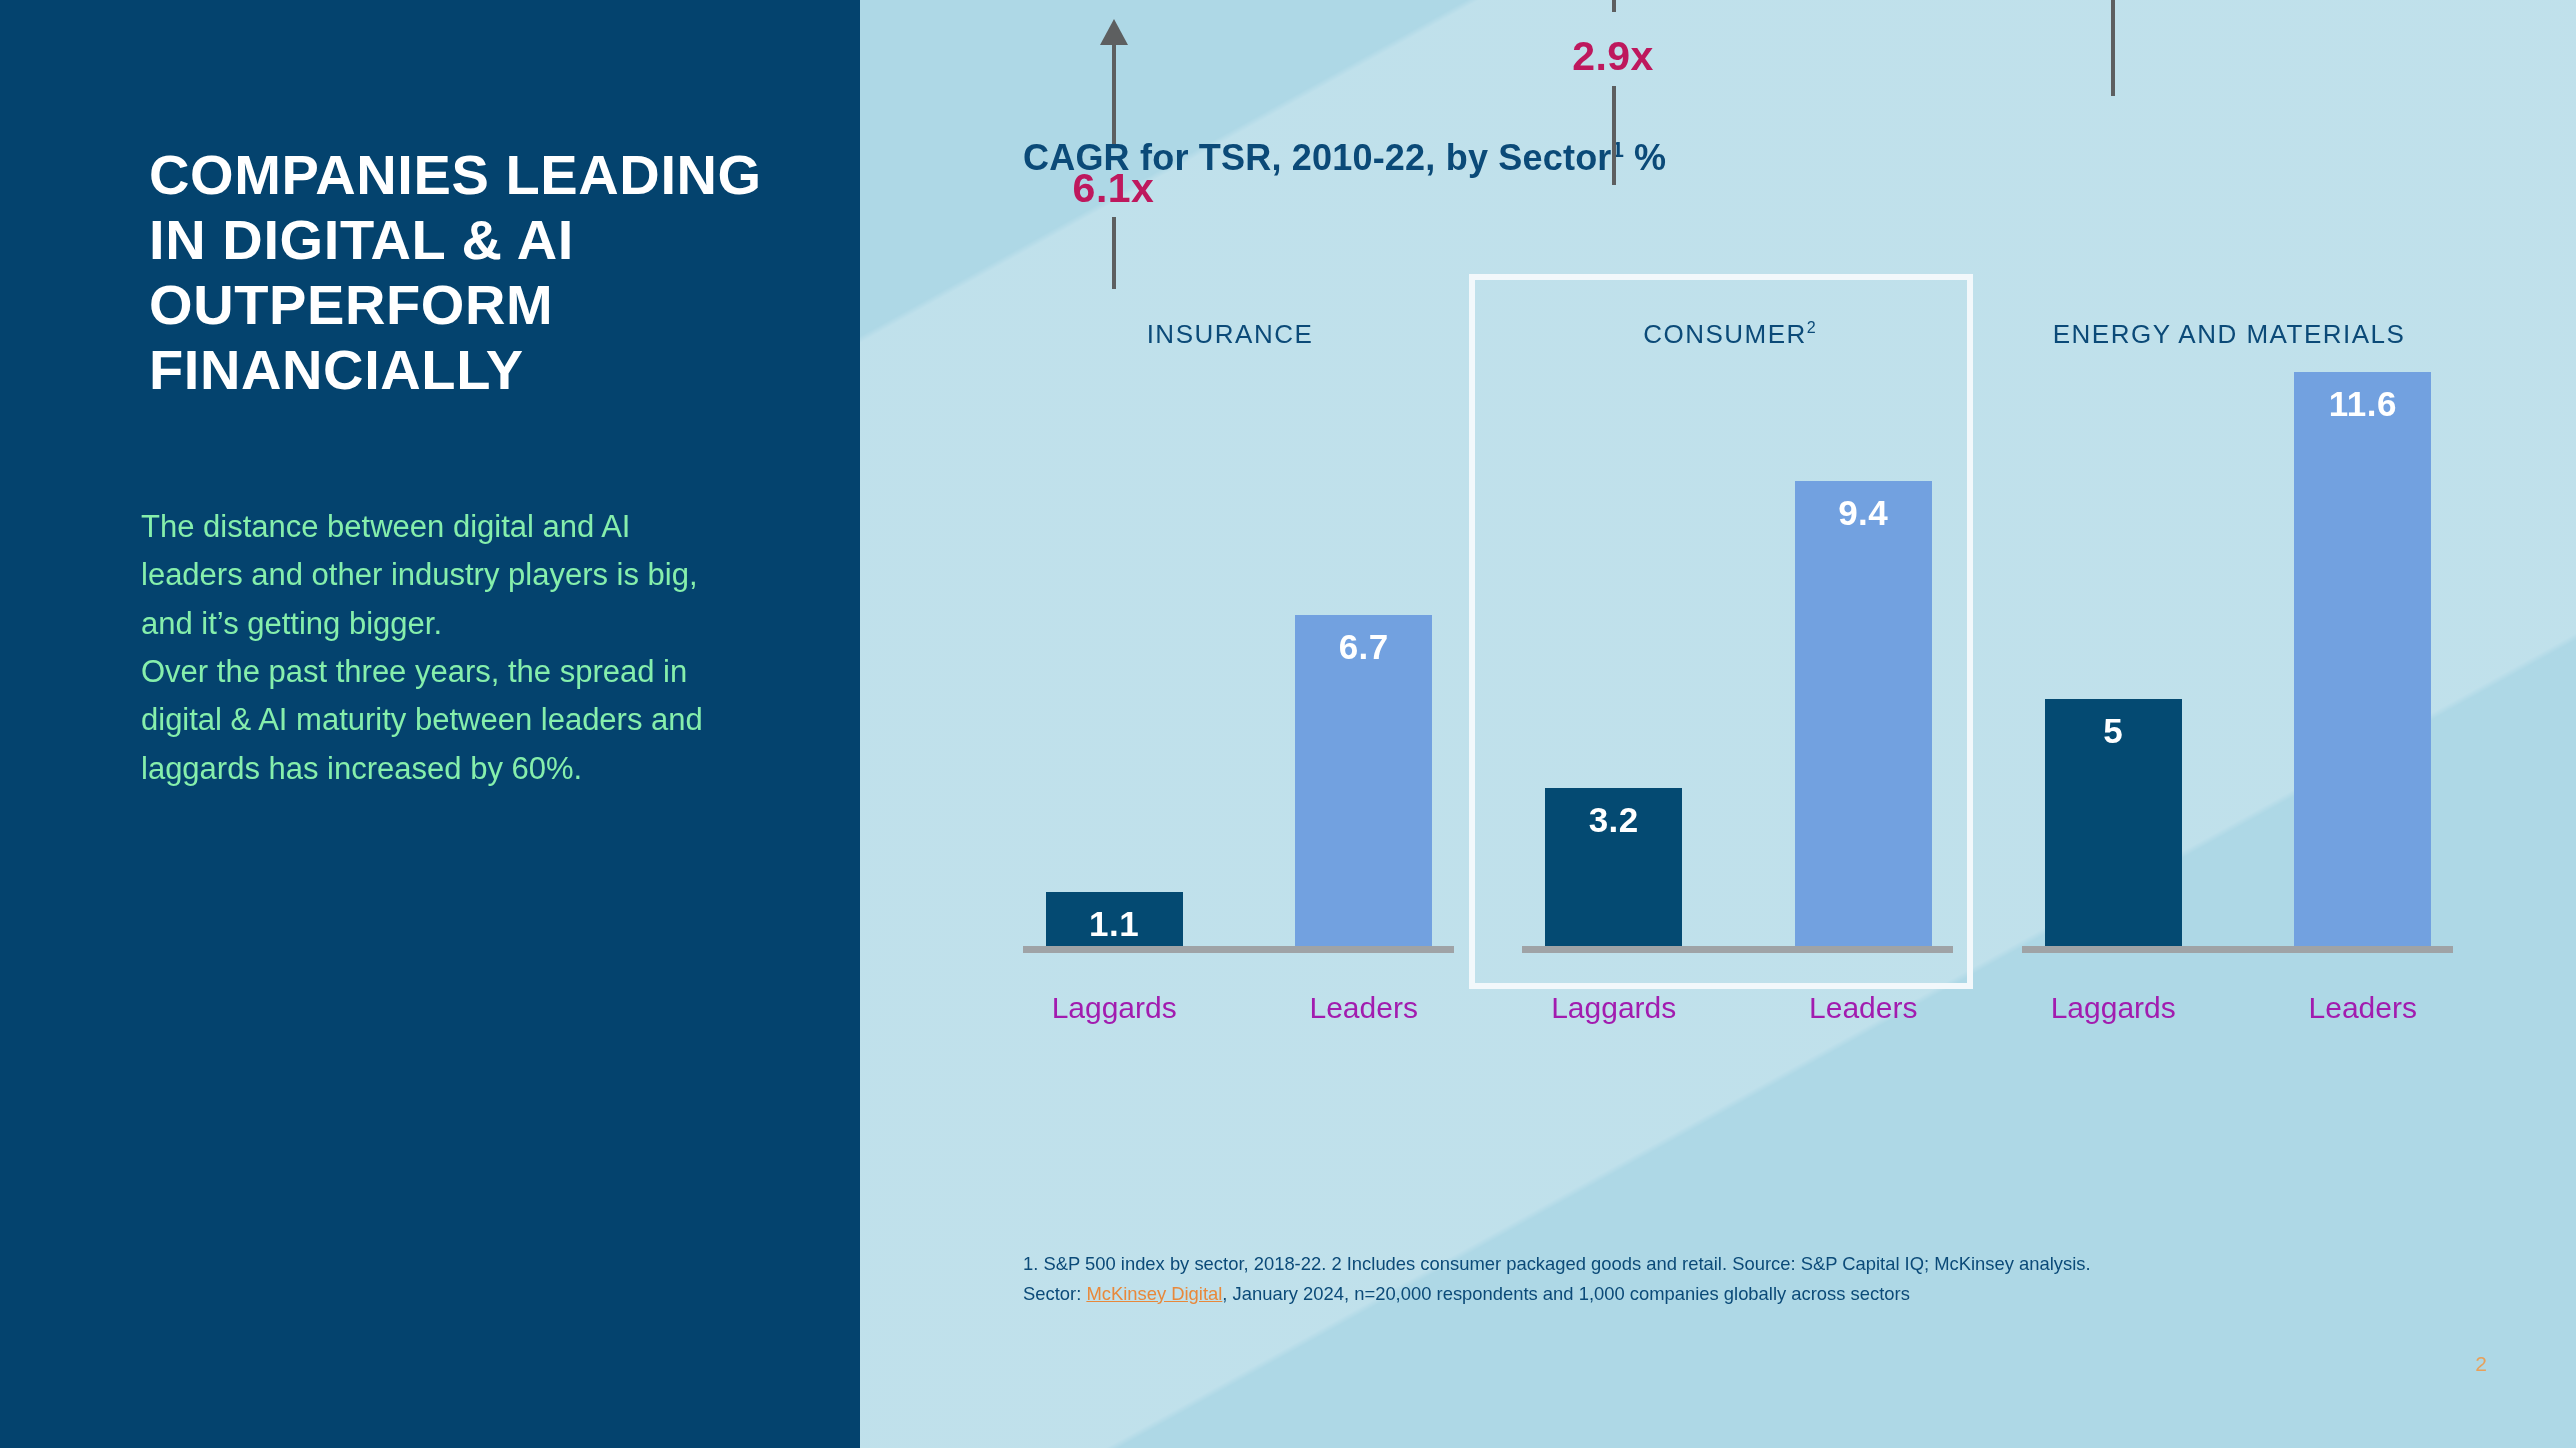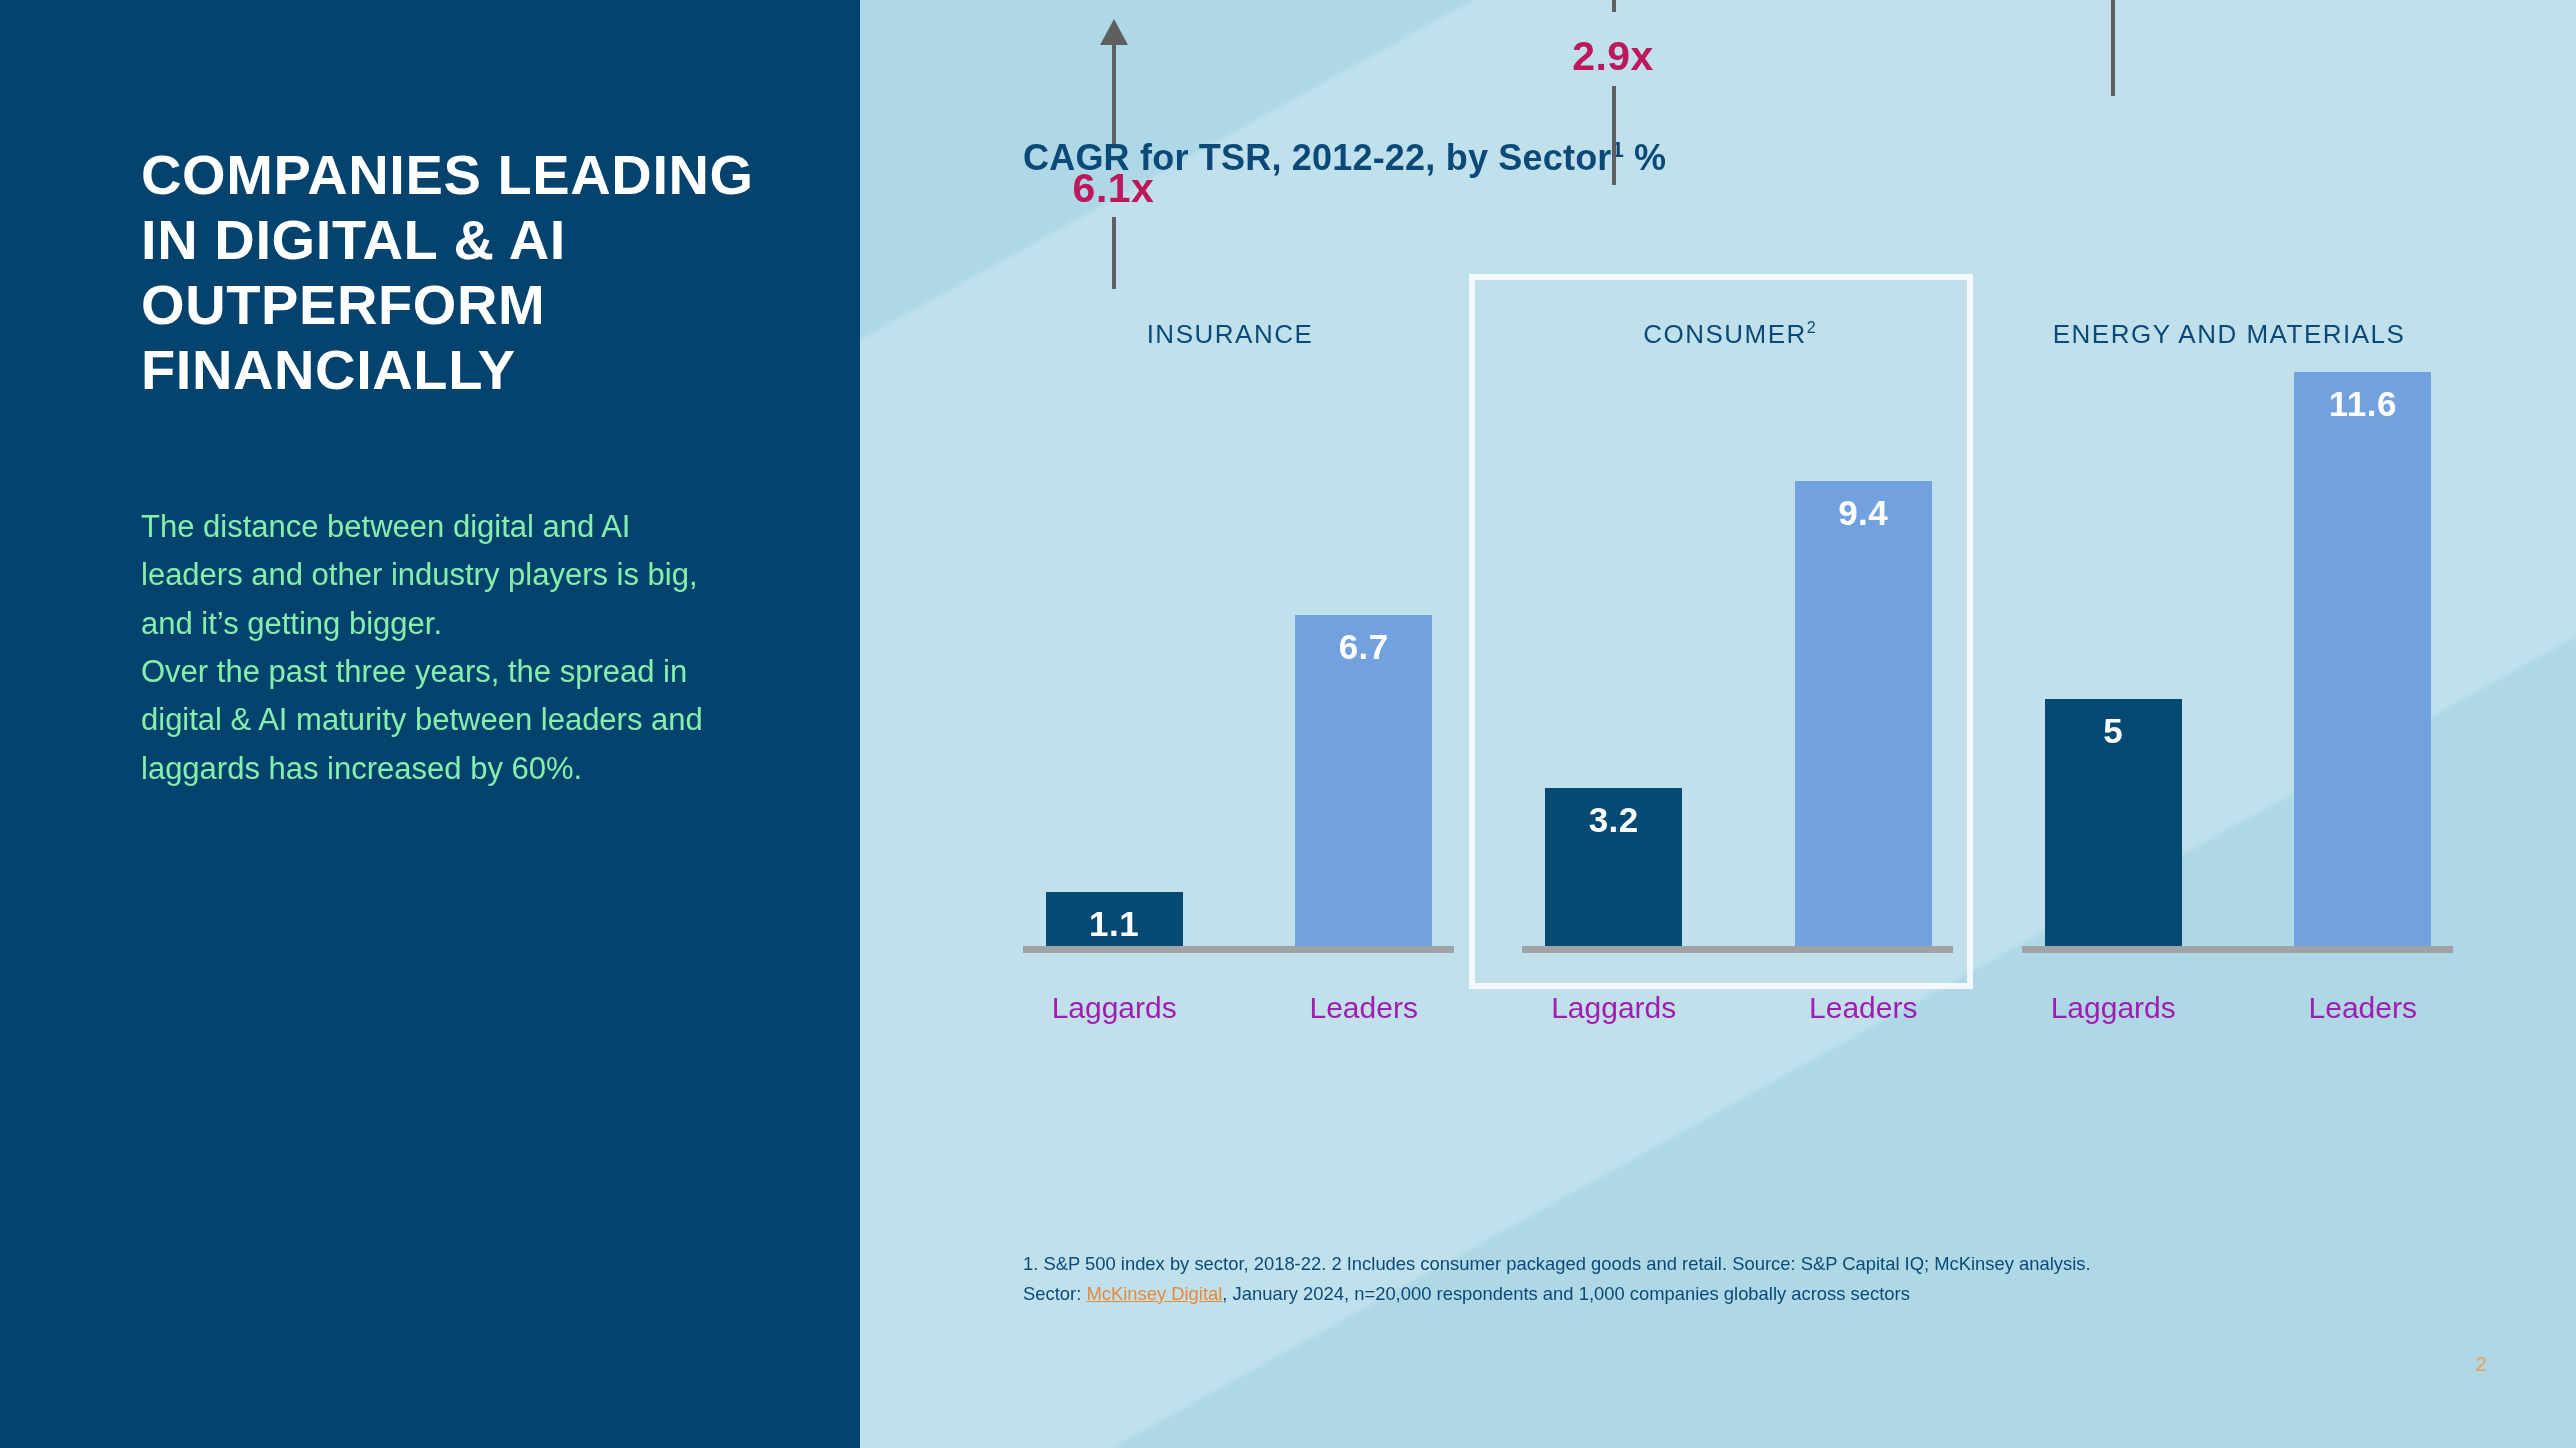--- a/index.html
+++ b/index.html
@@ -48,20 +48,21 @@
     padding:143px 0 0 141px;
   }
   #headline {
     color:#ffffff;
     font-size:56px;
     font-weight:bold;
     line-height:1.16;
     letter-spacing:0.6px;
     text-transform:uppercase;
     width:637px;
+    margin-left:8px;
   }
   .body-para {
     color:#86efac;
     font-size:31px;
     line-height:1.56;
     width:580px;
     margin-top:0;
   }
   #para-1 { margin-top:100px; }
   #para-2 { }
@@ -223,21 +224,21 @@
 
   <div id="left-panel">
     <h1 id="headline">COMPANIES LEADING IN DIGITAL &amp; AI OUTPERFORM FINANCIALLY</h1>
     <p id="para-1" class="body-para">The distance between digital and AI leaders and other industry players is big, and it’s getting bigger.</p>
     <p id="para-2" class="body-para">Over the past three years, the spread in digital &amp; AI maturity between leaders and laggards has increased by 60%.</p>
   </div>
 
   <div id="chart-area">
 
     <div id="chart-title">
-      <span>CAGR for TSR, 2012-22, by Sector</span><sup>1</sup><span class="pct">%</span>
+      <span>CAGR for TSR, 2010-22, by Sector</span><sup>1</sup><span class="pct">%</span>
     </div>
 
     <div id="highlight-frame"></div>
 
     <div id="groups">
 
       <div class="group">
         <div class="group-label">
           <span>INSURANCE</span><sup></sup>
         </div>

